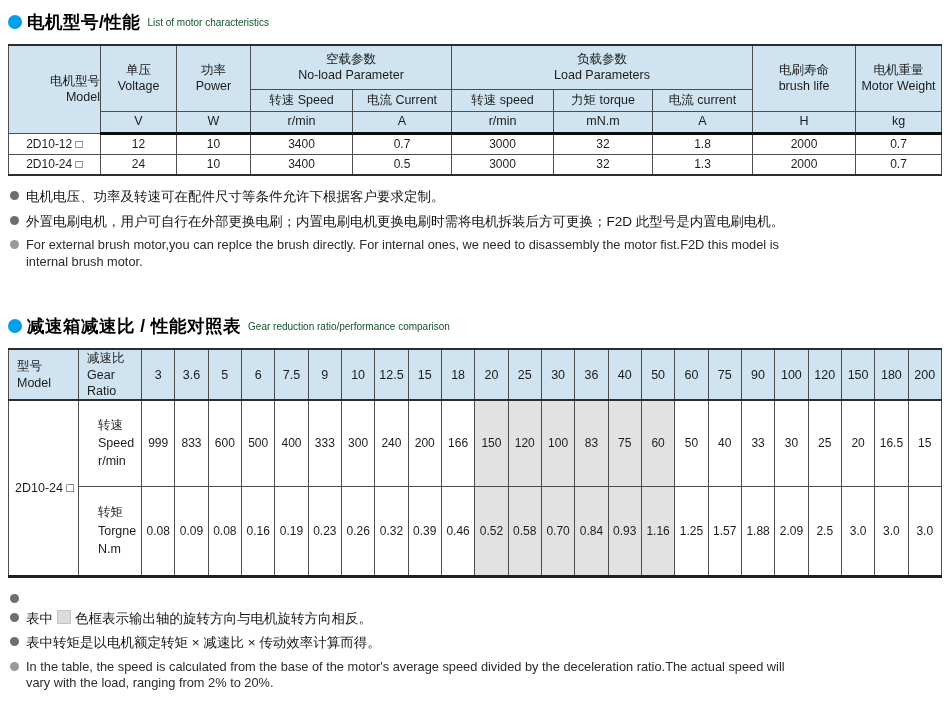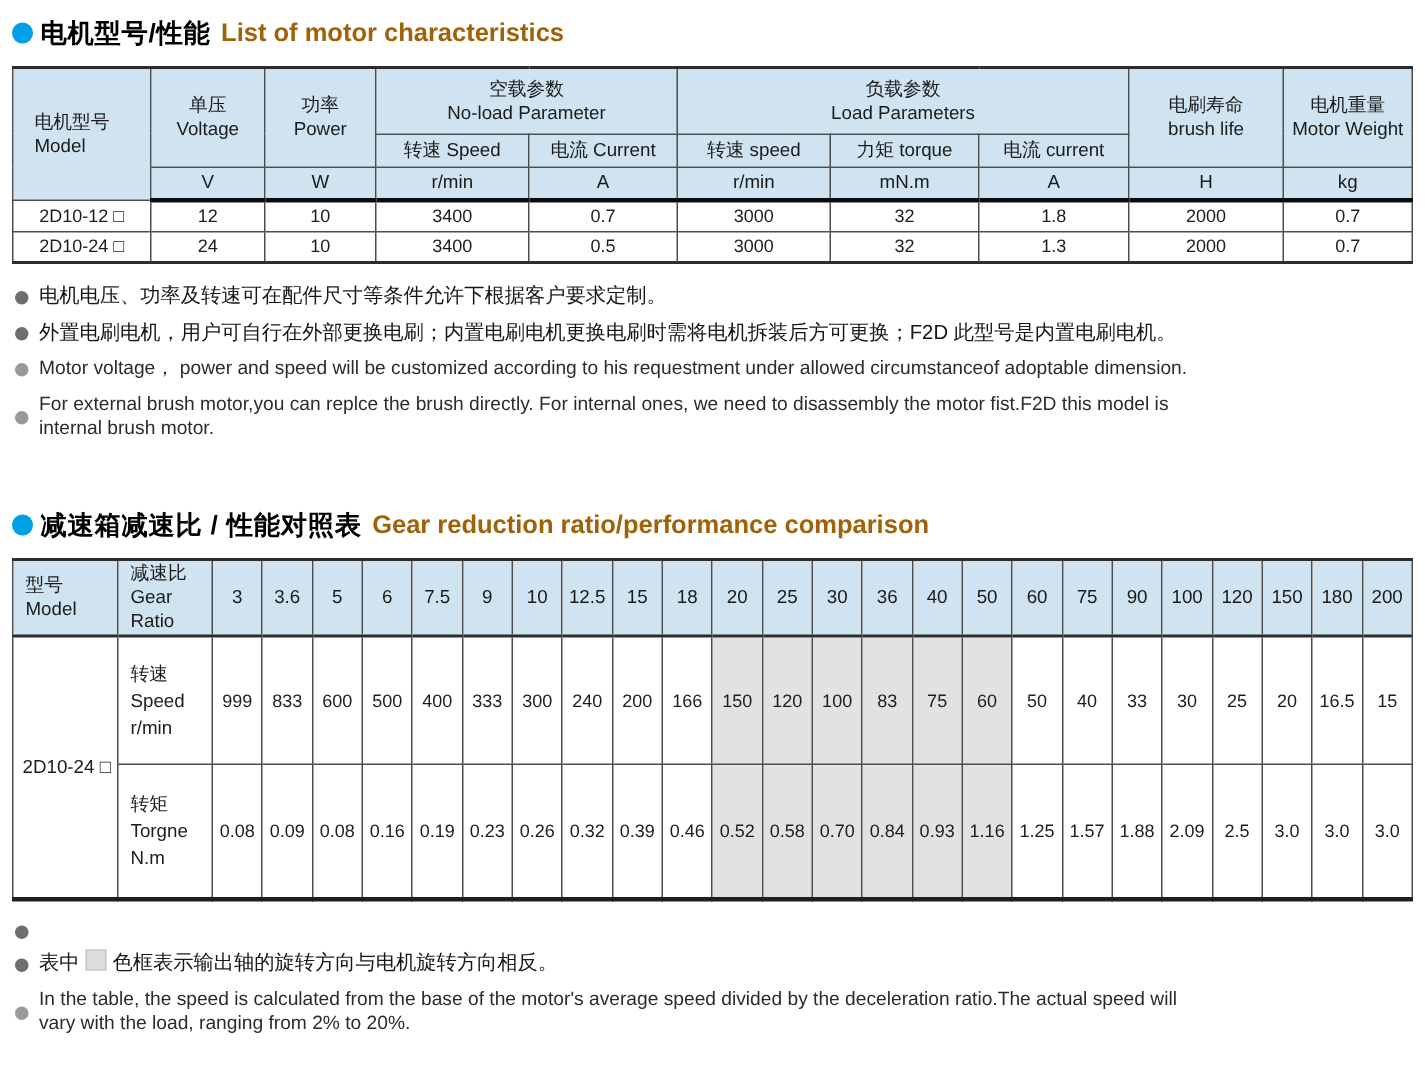--- a/index.html
+++ b/index.html
@@ -7,52 +7,52 @@
     width:950px;height:710px;background:#ffffff;
     font-family:"Liberation Sans","DejaVu Sans",sans-serif;
     color:#1d1d1d;overflow:hidden;
   }
   .page{box-sizing:border-box;width:811px;height:710px;padding:8px 8px 0 8px;}
 
   
   .section-title{display:flex;align-items:center;margin:2px 0 10px 0;}
   .section-title .bullet{flex:none;width:14px;height:14px;border-radius:50%;background:#00a0e6;margin-right:5px;}
   .t-zh{font-size:17.5px;font-weight:bold;color:#000;letter-spacing:.5px;}
-  .t-en{font-size:17px;font-weight:bold;color:#a16207;margin-left:7px;}
+  .t-en{font-size:10px;font-weight:normal;color:#14532d;margin-left:7px;}
   .s2{margin-top:44px;}
 
   
   table{border-collapse:collapse;table-layout:fixed;width:934px;}
   td{border:1px solid #4d4d4d;text-align:center;font-size:12px;padding:0;overflow:hidden;}
   .hd{background:#cfe4f0;font-size:12.5px;color:#1b1b1b;line-height:1.3;}
 
   
   .t1{border:1px solid #3c3c3c;border-top:2px solid #2d2d2d;border-bottom:2px solid #2d2d2d;}
   .t1 tr.g{height:44px;}
   .t1 tr.s{height:22px;}
   .t1 tr.u{height:22px;}
   .t1 tr.u td{border-bottom:3px solid #0c0c0c;}
   .t1 tr.drow{height:21px;}
-  .t1 .model-hd{text-align:left;padding-left:14px;}
+  .t1 .model-hd{text-align:right;padding-left:14px;}
 
   
   .t2{border:1px solid #3c3c3c;border-top:2px solid #2d2d2d;border-bottom:3px solid #1f1f1f;}
   .t2 tr.hrow{height:47px;margin-top:29px;}
   .t2 tr.hrow td{border-bottom:2px solid #2d2d2d;}
   .t2 tr.r-speed{height:86px;}
   .t2 tr.r-torque{height:90px;}
   .t2 .lbl{text-align:left;padding-left:8px;}
-  .t2 .row-label{text-align:left;padding-left:8px;line-height:1.45;font-size:12.5px;background:#fff;}
+  .t2 .row-label{text-align:left;padding-left:19px;line-height:1.45;font-size:12.5px;background:#fff;}
   .t2 .model-cell{text-align:left;padding-left:6px;font-size:12.5px;background:#fff;}
   .t2 td.shaded{background:#e2e2e2;}
 
   
   .notes{margin:12px 0 0 2px;}
   .notes.gear{margin-top:13px;}
-  .note{display:flex;align-items:center;margin-bottom:7px;line-height:1.3;}
+  .note{display:flex;align-items:flex-start;margin-bottom:7px;line-height:1.3;}
   .note-bullet{flex:none;width:9px;height:9px;border-radius:50%;margin:3px 7px 0 0;}
   .note.zh{font-size:13.5px;color:#161616;}
   .note.en{font-size:12.8px;color:#2b2b2b;}
   .note.zh .note-bullet{background:#6e6e6e;}
   .note.en .note-bullet{background:#9a9a9a;}
   .gray-box{display:inline-block;width:12px;height:12px;background:#dcdcdc;border:1px solid #c6c6c6;margin:0 4px;vertical-align:-1px;}
 </style>
 </head>
 <body>
 
@@ -154,24 +154,20 @@
   </table>
 
   <div class="notes">
       <div class="note zh">
         <span class="note-bullet"></span>
         <span class="note-text">电机电压、功率及转速可在配件尺寸等条件允许下根据客户要求定制。</span>
       </div>
       <div class="note zh">
         <span class="note-bullet"></span>
         <span class="note-text">外置电刷电机，用户可自行在外部更换电刷；内置电刷电机更换电刷时需将电机拆装后方可更换；F2D 此型号是内置电刷电机。</span>
-      </div>
-      <div class="note en">
-        <span class="note-bullet"></span>
-        <span class="note-text">Motor voltage， power and speed will be customized according to his requestment under allowed circumstanceof adoptable dimension.</span>
       </div>
       <div class="note en">
         <span class="note-bullet"></span>
         <span class="note-text">For external brush motor,you can replce the brush directly. For internal ones, we need to disassembly the motor fist.F2D this model is internal brush motor.</span>
       </div>
     </div>
 
   <div class="section-title s2">
     <span class="bullet"></span>
     <span class="t-zh">减速箱减速比 / 性能对照表</span>
@@ -309,19 +305,23 @@
   </table>
 
   <div class="notes gear">
       <div class="note zh">
         <span class="note-bullet"></span>
       </div>
       <div class="note zh">
         <span class="note-bullet"></span>
         <span class="note-text">表中<span class="gray-box"></span>色框表示输出轴的旋转方向与电机旋转方向相反。</span>
       </div>
+      <div class="note zh">
+        <span class="note-bullet"></span>
+        <span class="note-text">表中转矩是以电机额定转矩 × 减速比 × 传动效率计算而得。</span>
+      </div>
       <div class="note en">
         <span class="note-bullet"></span>
         <span class="note-text">In the table, the speed is calculated from the base of the motor's average speed  divided by the deceleration ratio.The actual speed will vary with the load, ranging from 2% to 20%.</span>
       </div>
     </div>
 
 </div>
 
 </body></html>

